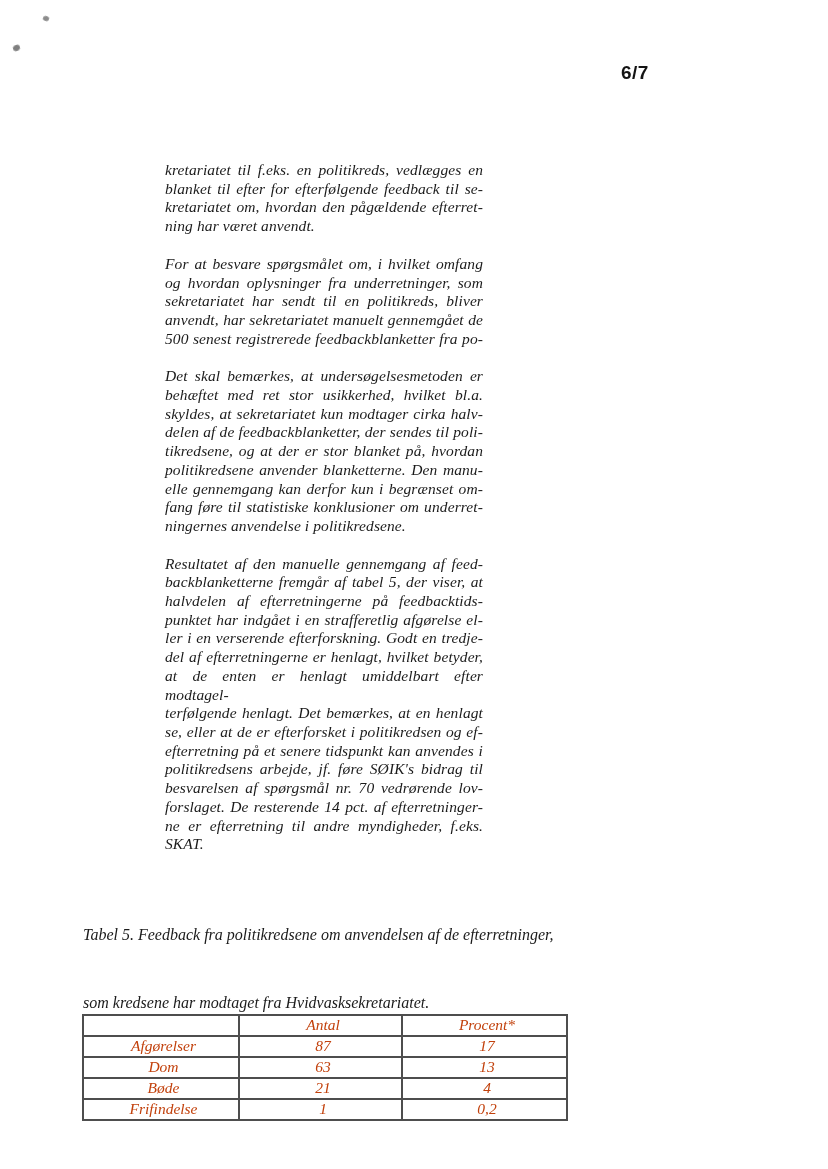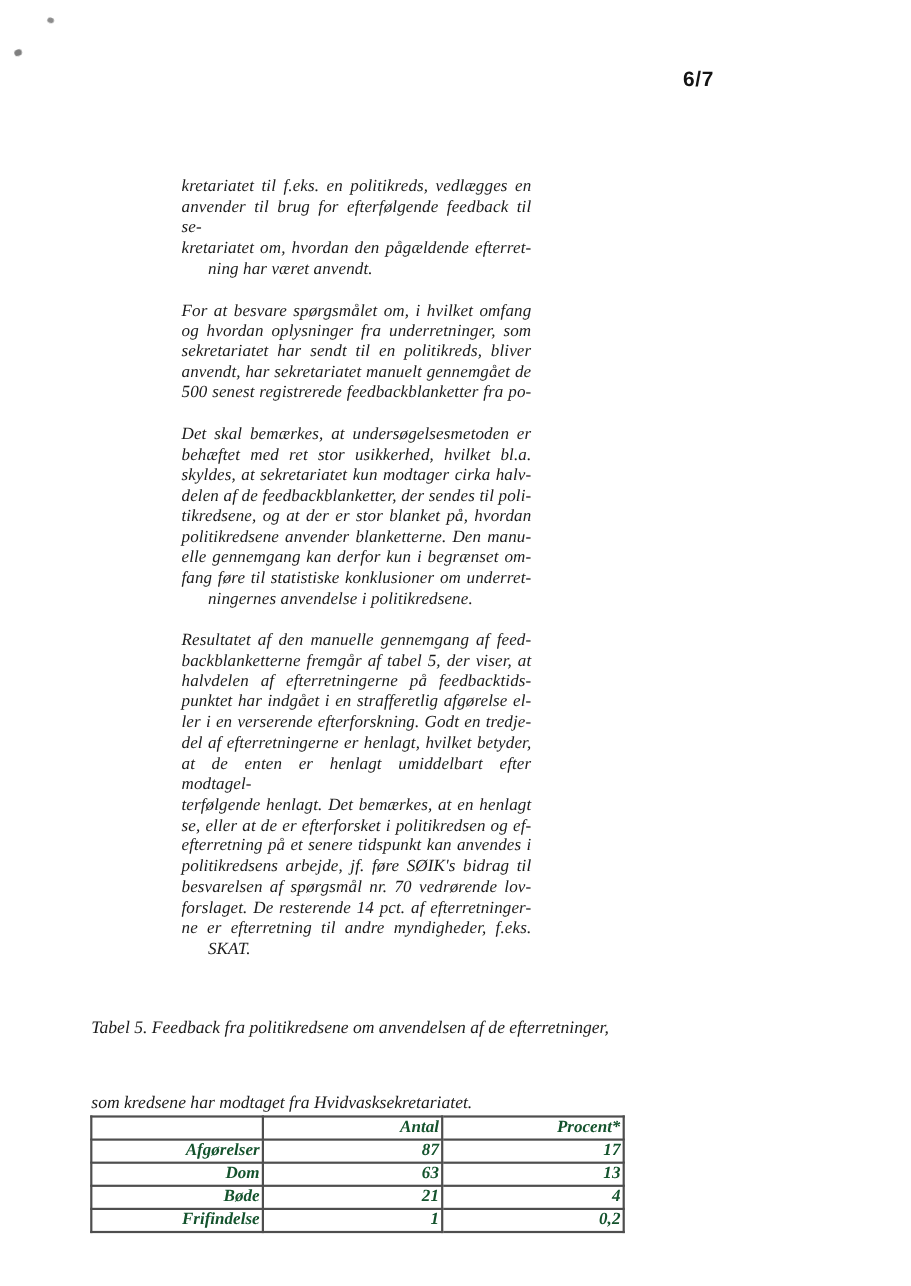--- a/index.html
+++ b/index.html
@@ -36,21 +36,21 @@
     left: 165px;
     top: 161px;
     width: 318px;
     font-style: italic;
     font-size: 15.5px;
     line-height: 18.7px;
     letter-spacing: 0.1px;
   }
   .para { margin: 0 0 19px 0; }
   .tline { text-align: justify; text-align-last: justify; }
-  .tline.lastline { text-align: left; text-align-last: left; margin-left: 24px; }
+  .tline.lastline { text-align: left; text-align-last: left; }
 
   .table-block {
     position: absolute;
     left: 82px;
     top: 877px;
     width: 488px;
     font-style: italic;
   }
   .caption { margin: 0 0 2px 1px; }
   .capline { font-size: 16px; line-height: 19.5px; white-space: nowrap; margin-top: 48px; }
@@ -59,45 +59,45 @@
     text-underline-offset: 3px;
   }
 
   table.ftable {
     border-collapse: collapse;
     table-layout: fixed;
     width: 484px;
   }
   table.ftable th, table.ftable td {
     border: 2px solid #4e4e4e;
-    font-weight: bold;
+    font-weight: normal;
     font-style: italic;
     font-size: 15.5px;
-    text-align: right;
+    text-align: center;
     padding: 0 2px 1px 7px;
     height: 18px;
     line-height: 18px;
     overflow: hidden;
-    color: #14532d;
+    color: #c2410c;
   }
 </style>
 </head>
 <body>
 
 <div class="page">
 
   <div class="speck speck1"></div>
   <div class="speck speck2"></div>
 
   <div class="page-number">6/7</div>
 
   <div class="body-text">
       <div class="para">
         <div class="tline">kretariatet til f.eks. en politikreds, vedlægges en</div>
-        <div class="tline">anvender til brug for efterfølgende feedback til se-</div>
+        <div class="tline">blanket til efter for efterfølgende feedback til se-</div>
         <div class="tline">kretariatet om, hvordan den pågældende efterret-</div>
         <div class="tline lastline">ning har været anvendt.</div>
       </div>
       <div class="para">
         <div class="tline">For at besvare spørgsmålet om, i hvilket omfang</div>
         <div class="tline">og hvordan oplysninger fra underretninger, som</div>
         <div class="tline">sekretariatet har sendt til en politikreds, bliver</div>
         <div class="tline">anvendt, har sekretariatet manuelt gennemgået de</div>
         <div class="tline">500 senest registrerede feedbackblanketter fra po-</div>
       </div>

